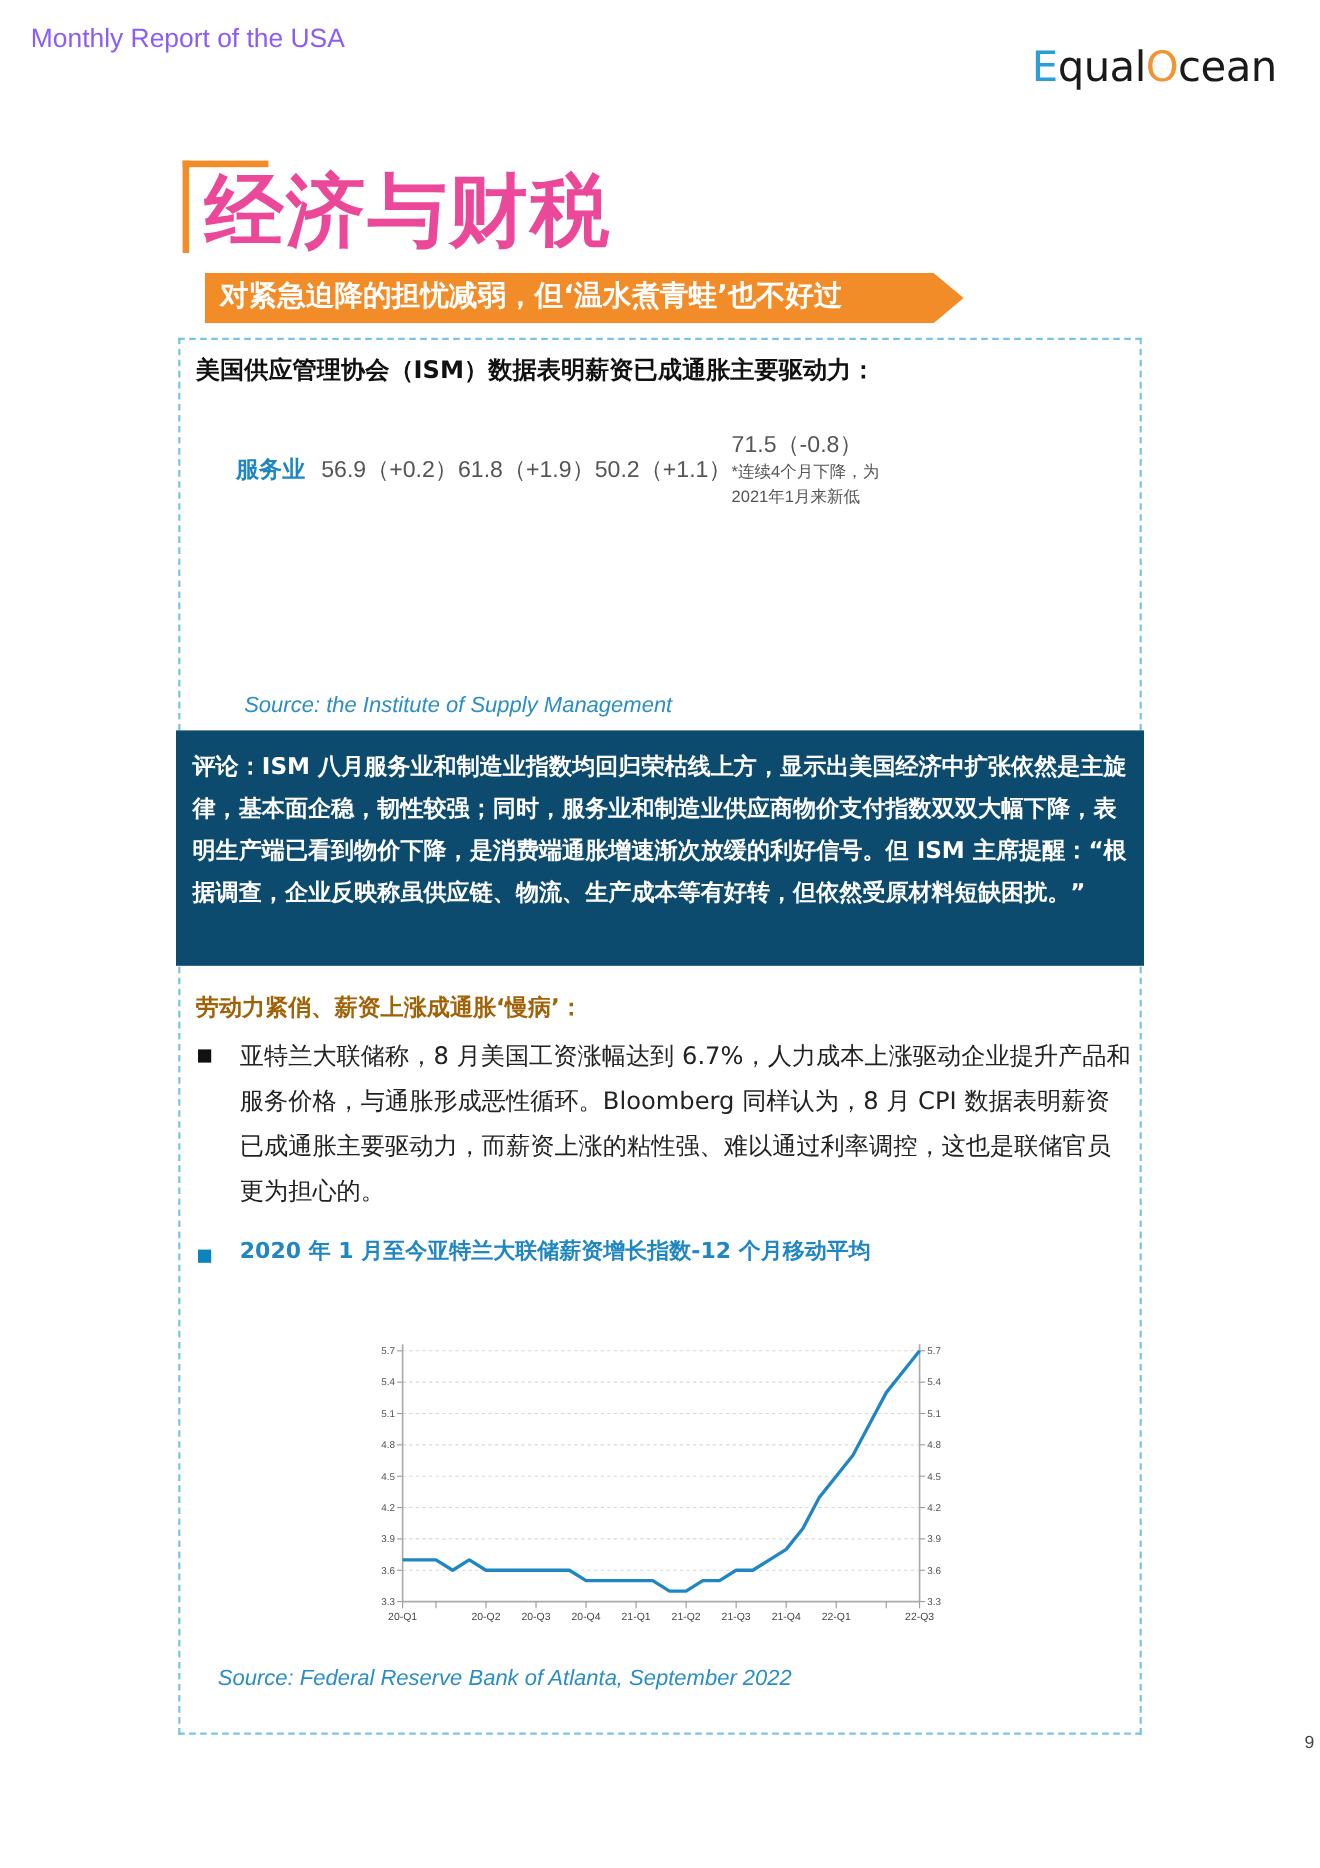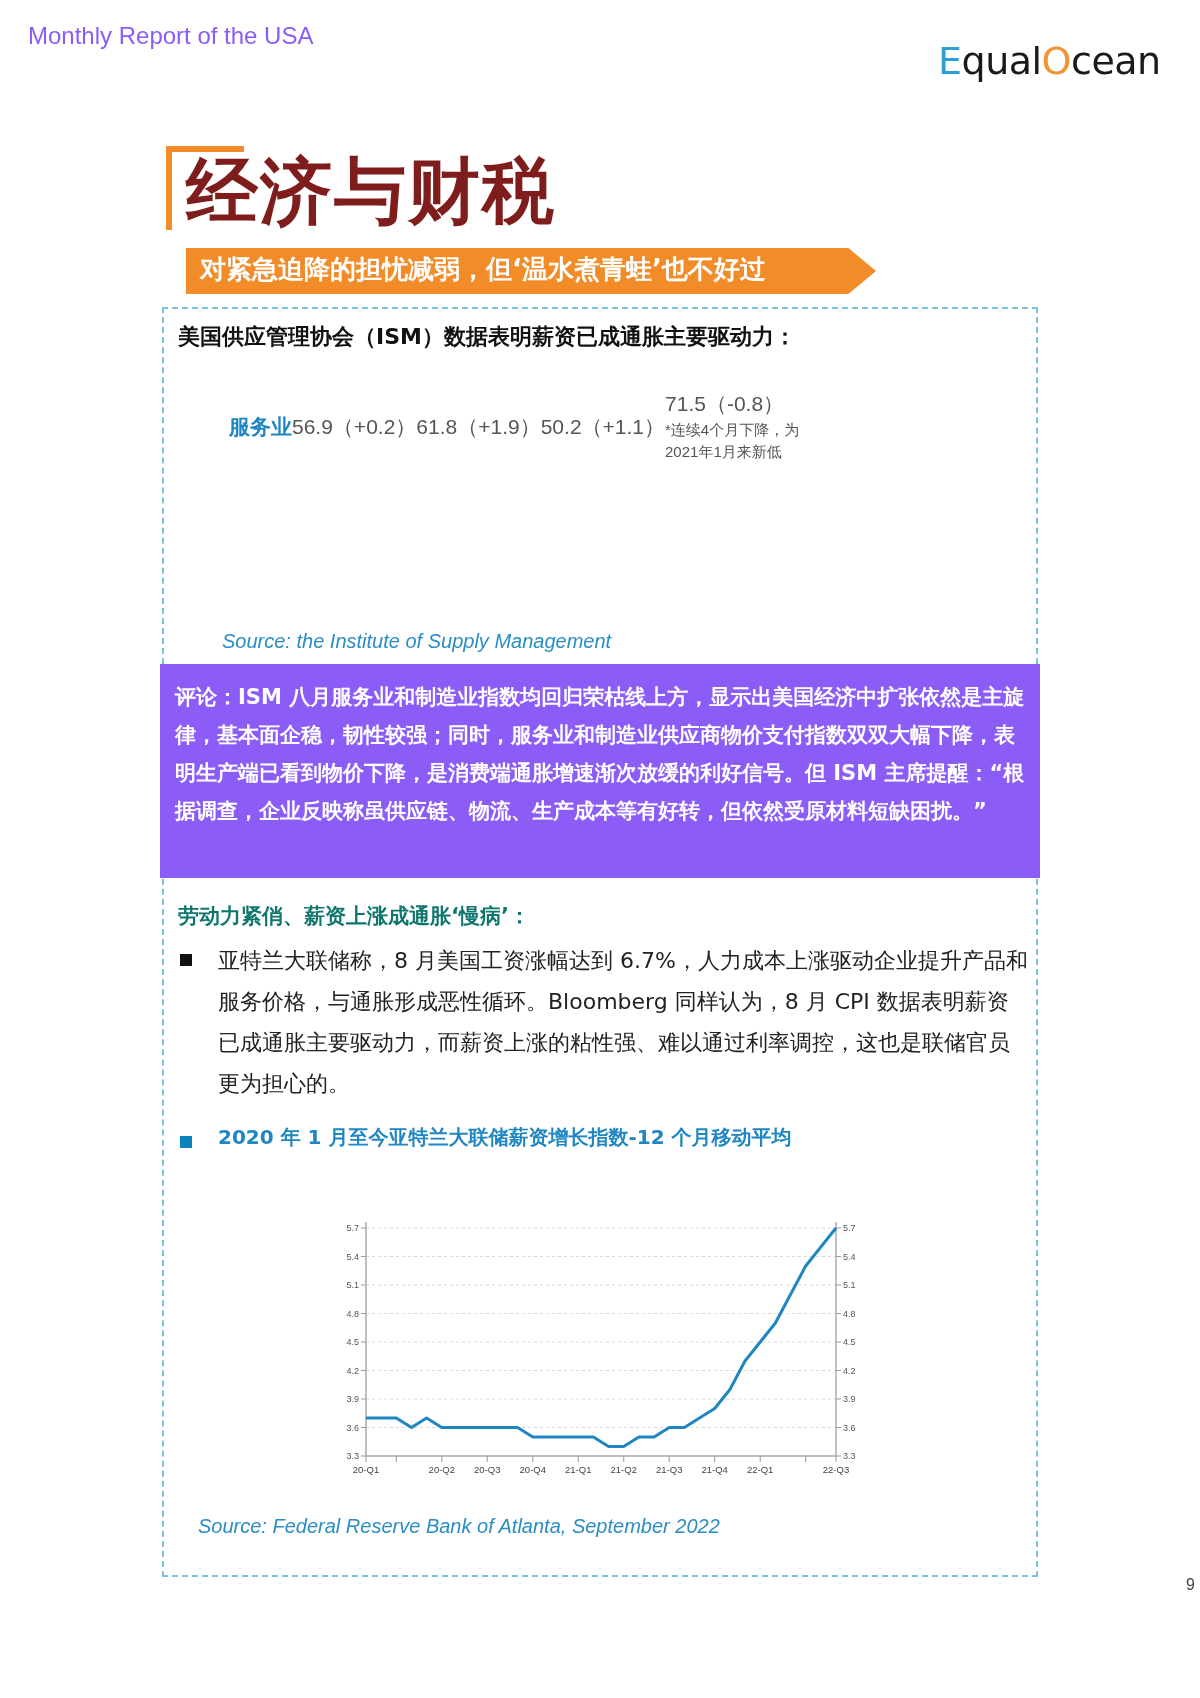--- a/index.html
+++ b/index.html
@@ -2,33 +2,33 @@
 <html><head>
 <meta charset="utf-8">
 <style>
   * { box-sizing: border-box; margin: 0; padding: 0; }
   body { width: 1200px; height: 1698px; background: #ffffff; position: relative; font-family: "DejaVu Sans", sans-serif; overflow: hidden; }
   .hdr-left { position: absolute; left: 28px; top: 22px; font-family: "Liberation Sans", sans-serif; font-size: 24px; color: #8b5cf6; }
   .logo { position: absolute; left: 938px; top: 12px; font-family: "DejaVu Sans", sans-serif; font-size: 38px; color: #1a1a1a; letter-spacing: -0.5px; margin-top: 27px; }
   .logo .e { color: #2a9fd6; font-weight: normal; }
   .logo .o { color: #f29432; }
   .title-bracket { position: absolute; left: 166px; top: 146px; width: 78px; height: 84px; border-left: 6px solid #f28c28; border-top: 6px solid #f28c28; }
-  .title { position: absolute; left: 186px; top: 150px; font-size: 72px; font-weight: bold; color: #7f1d1d; letter-spacing: 2px; line-height: 1.15; }
+  .title { position: absolute; left: 186px; top: 150px; font-size: 72px; font-weight: bold; color: #ec4899; letter-spacing: 2px; line-height: 1.15; }
   .ribbon { position: absolute; left: 186px; top: 248px; height: 46px; width: 690px; background: #f28c28; color: #fff; font-size: 26px; font-weight: bold; line-height: 42px; padding-left: 14px; clip-path: polygon(0 0, 96% 0, 100% 50%, 96% 100%, 0 100%); }
   .box { position: absolute; left: 162px; top: 307px; width: 876px; height: 1270px; border: 2px dashed #7cc3e3; }
   .sec-title { position: absolute; left: 178px; top: 322px; font-size: 22px; font-weight: bold; color: #111; }
   table.ism { position: absolute; left: 200px; top: 385px; border-collapse: collapse; font-family: "Liberation Sans", sans-serif; }
   table.ism th { font-weight: normal; font-size: 20px; color: #333; text-align: center; vertical-align: middle; height: 68px; }
   table.ism th.col { border-bottom: 3px solid #f28c28; }
   table.ism td { font-size: 21px; color: #555; text-align: left; vertical-align: middle; }
-  table.ism td.rowlbl { color: #1f86c2; font-weight: bold; font-size: 21px; font-family: "DejaVu Sans", sans-serif; text-align: right; width: 92px; }
+  table.ism td.rowlbl { color: #1f86c2; font-weight: bold; font-size: 21px; font-family: "DejaVu Sans", sans-serif; text-align: center; width: 92px; }
   table.ism td .note { display: block; font-size: 15px; color: #555; line-height: 24px; }
   .src1 { position: absolute; left: 222px; top: 630px; font-family: "Liberation Sans", sans-serif; font-style: italic; font-size: 20px; color: #2a8dc3; }
-  .comment { position: absolute; left: 160px; top: 664px; width: 880px; height: 214px; background: #8b5cf6; color: #fff; font-size: 21px; font-weight: bold; line-height: 38px; padding: 14px 14px 0 15px; }
-  .sec2 { position: absolute; left: 178px; top: 902px; font-size: 21px; font-weight: bold; color: #0f766e; text-align: center; }
+  .comment { position: absolute; left: 160px; top: 664px; width: 880px; height: 214px; background: #0c4a6e; color: #fff; font-size: 21px; font-weight: bold; line-height: 38px; padding: 14px 14px 0 15px; }
+  .sec2 { position: absolute; left: 178px; top: 902px; font-size: 21px; font-weight: bold; color: #a16207; text-align: center; }
   .bullet1 { position: absolute; left: 178px; top: 940px; width: 850px; }
   .bullet1 .sq { position: absolute; left: 2px; top: 14px; width: 12px; height: 12px; background: #111; }
   .bullet1 .txt { margin-left: 40px; font-size: 22px; color: #222; line-height: 41px; }
   .bullet2 { position: absolute; left: 178px; top: 1124px; }
   .bullet2 .sq { position: absolute; left: 2px; top: 12px; width: 12px; height: 12px; background: #0b83bd; }
   .bullet2 .txt { margin-left: 40px; font-size: 20px; font-weight: bold; color: #1f86c2; white-space: nowrap; }
   .chart { position: absolute; left: 320px; top: 1210px; width: 560px; height: 290px; }
   .src2 { position: absolute; left: 198px; top: 1515px; font-family: "Liberation Sans", sans-serif; font-style: italic; font-size: 20px; color: #2a8dc3; }
   .pagenum { position: absolute; left: 1186px; top: 1576px; font-family: "Liberation Sans", sans-serif; font-size: 16px; color: #444; }
 </style>

